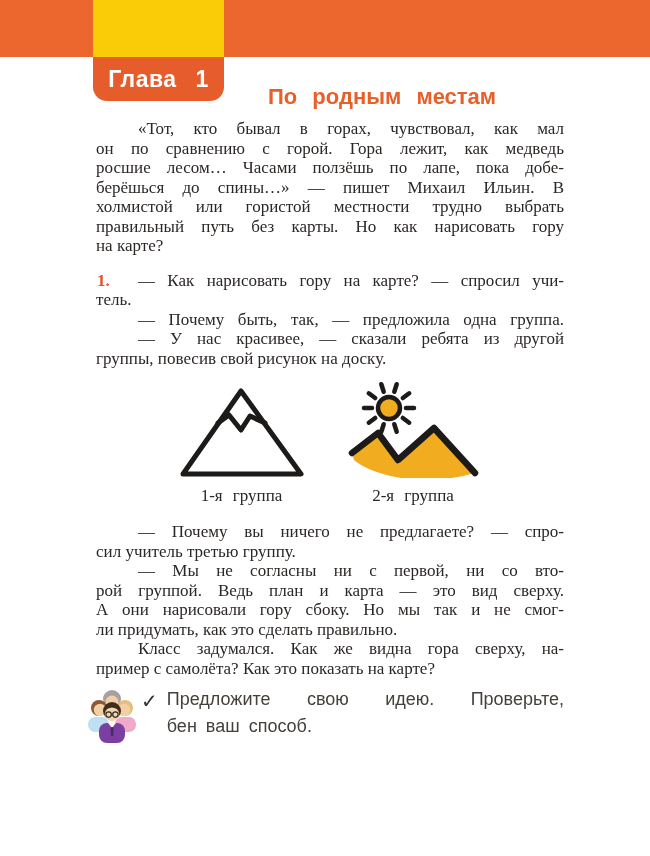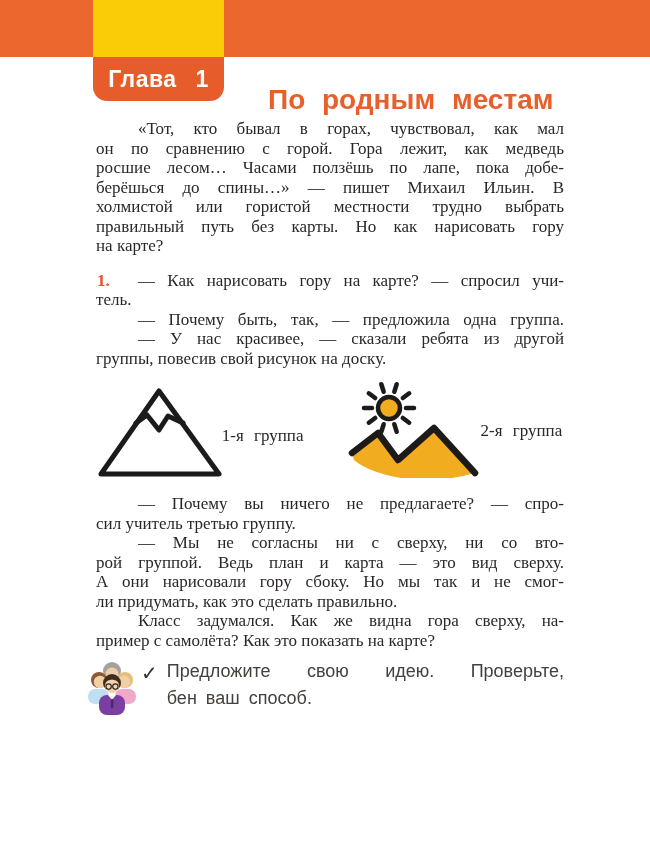--- a/index.html
+++ b/index.html
@@ -11,33 +11,33 @@
   .page{position:relative;width:650px;height:856px;background:#fff;overflow:hidden;
         font-family:"Liberation Serif",serif;color:var(--ink);}
   
   .band{position:absolute;left:0;top:0;width:650px;height:57px;background:var(--band);}
   .yellow{position:absolute;left:93px;top:0;width:131px;height:57px;background:var(--yellow);}
   .tab{position:absolute;left:93px;top:57px;width:131px;height:44px;background:var(--tab);
        border-radius:0 0 14px 14px;display:flex;align-items:center;justify-content:center;}
   .tab span{font-family:"Liberation Sans",sans-serif;font-weight:bold;font-size:23px;color:#ffffff;
        word-spacing:12px;letter-spacing:.5px;}
   .title{position:absolute;left:268px;top:84px;font-family:"Liberation Sans",sans-serif;
-       font-weight:bold;font-size:28px;color:var(--title);word-spacing:9px;white-space:nowrap;}
+       font-weight:bold;font-size:22px;color:var(--title);word-spacing:9px;white-space:nowrap;}
   
   .content{position:absolute;left:96px;top:119px;width:468px;}
   .para{font-size:17px;line-height:19.5px;}
   .tl{text-align:justify;text-align-last:justify;height:19.5px;overflow:hidden;}
   .tl.last{text-align-last:left;}
   .indent .tl:first-of-type{text-indent:42px;}
   .num{position:relative;}
   .qnum{position:absolute;left:1px;top:0;color:var(--number);font-weight:bold;font-size:17px;}
   .d1{margin-top:15px;}
   
   .figure{margin:8px 0 16px 0;display:flex;justify-content:center;gap:42px;align-items:flex-end;}
-  .col{display:flex;align-items:center;}
+  .col{display:flex;flex-direction:column;align-items:center;}
   .col figcaption{margin-top:8px;font-size:17px;word-spacing:6px;color:var(--ink);}
   
   .task{margin-top:9px;display:flex;align-items:flex-start;}
   .kids{width:52px;height:56px;flex:0 0 52px;margin-left:-10px;}
   .check{font-family:"Liberation Sans",sans-serif;font-size:20px;color:#38322B;
          margin:2px 9px 0 3px;line-height:24px;}
   .task-text{width:421px;font-family:"Liberation Sans",sans-serif;font-size:18px;color:var(--task);word-spacing:4px;}
   .task-text .tl{height:27px;line-height:25px;}
 </style>
 </head>
@@ -105,21 +105,21 @@
         </svg>
         <figcaption>2-я группа</figcaption>
       </div>
     </figure>
 
     <div class="para indent">
         <div class="tl">— Почему вы ничего не предлагаете? — спро-</div>
         <div class="tl last">сил учитель третью группу.</div>
       </div>
     <div class="para indent">
-        <div class="tl">— Мы не согласны ни с сверху, ни со вто-</div>
+        <div class="tl">— Мы не согласны ни с первой, ни со вто-</div>
         <div class="tl">рой группой. Ведь план и карта — это вид сверху.</div>
         <div class="tl">А они нарисовали гору сбоку. Но мы так и не смог-</div>
         <div class="tl last">ли придумать, как это сделать правильно.</div>
       </div>
     <div class="para indent">
         <div class="tl">Класс задумался. Как же видна гора сверху, на-</div>
         <div class="tl last">пример с самолёта? Как это показать на карте?</div>
       </div>
 
     <div class="task">

